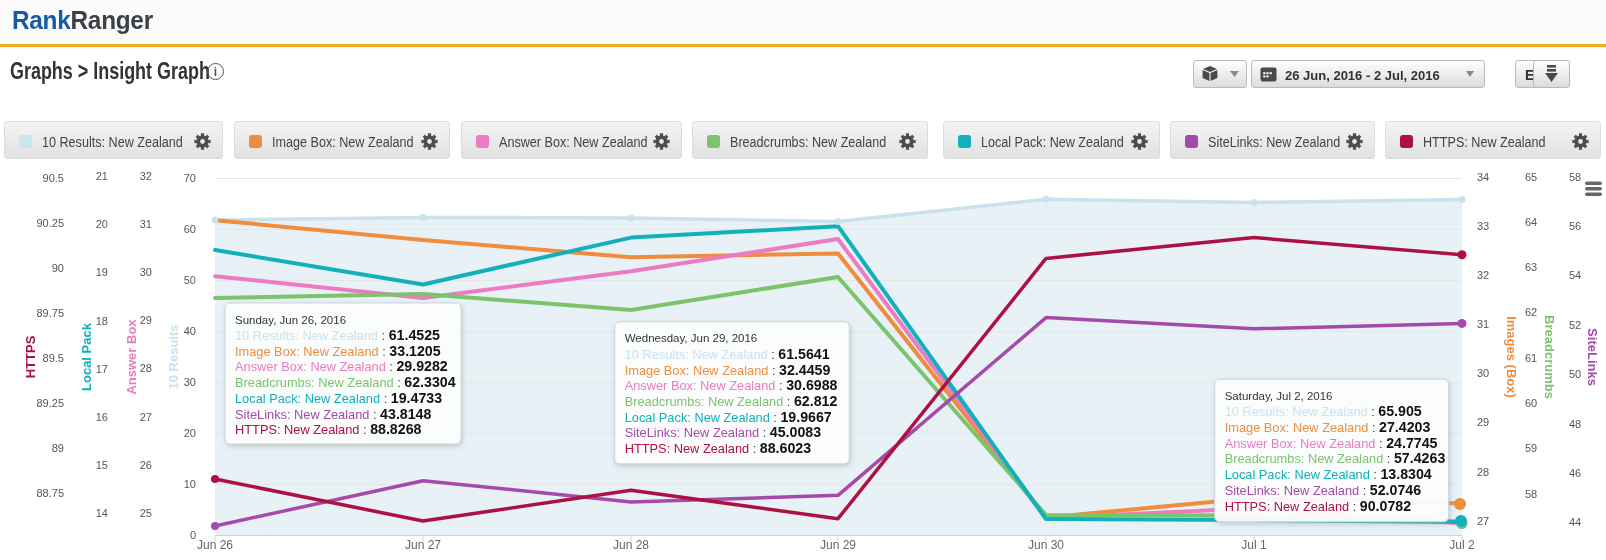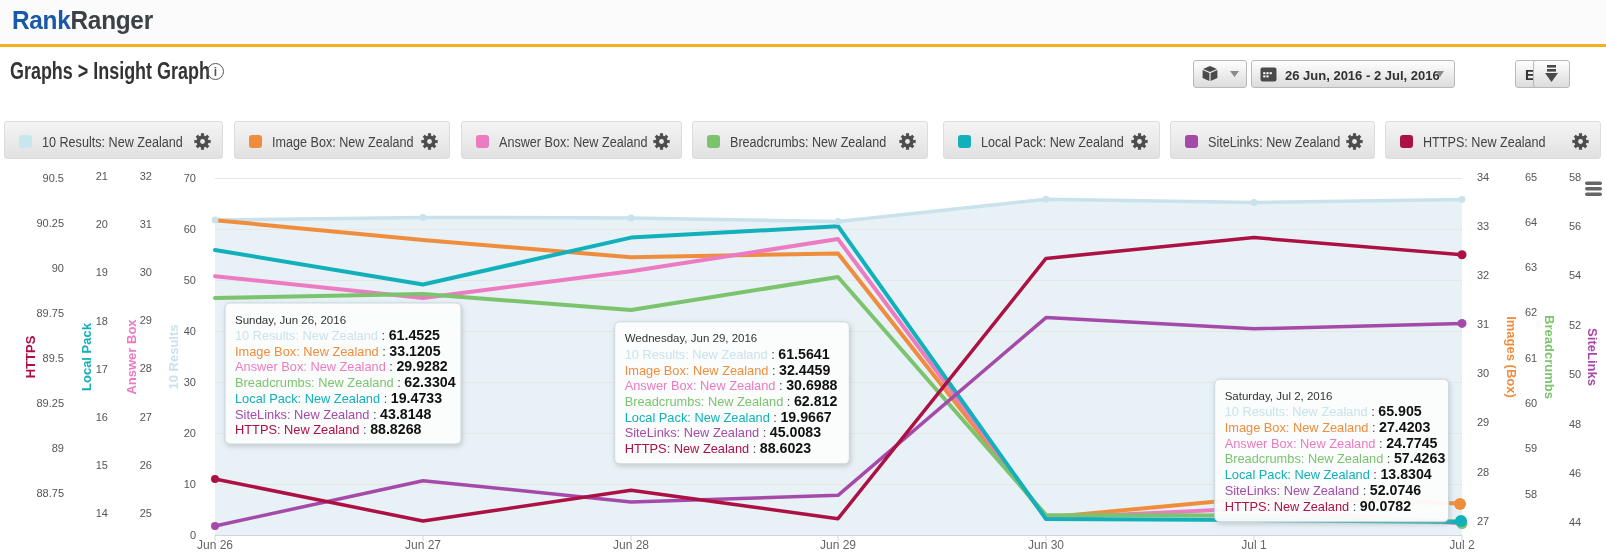--- a/index.html
+++ b/index.html
@@ -26,21 +26,21 @@
 <div class="btn" style="left:1193px;width:54px;">
  <svg width="52" height="26" viewBox="0 0 52 26" style="display:block">
   <g fill="#4a4a4a">
         <path d="M16 5 L23 8 L16 11 L9 8 Z"></path>
         <path d="M8.6 9 L15.4 12 L15.4 20 L8.6 17 Z"></path>
         <path d="M23.4 9 L16.6 12 L16.6 20 L23.4 17 Z"></path>
       </g>
   <path d="M36 10 L45 10 L40.5 16 Z" fill="#8a8a8a"></path>
  </svg>
 </div>
-<div class="btn" style="left:1251px;width:204px;">
+<div class="btn" style="left:1251px;width:234px;">
  <svg width="17" height="16" viewBox="0 0 17 16" style="position:absolute;left:8px;top:5px;">
   <rect x="0.5" y="1.5" width="16" height="14" rx="2" fill="#4a4a4a"></rect>
   <rect x="2.5" y="5.5" width="12" height="8" fill="#4a4a4a"></rect>
   <g fill="#fff">
         <rect x="3.2" y="6.2" width="2.2" height="2"></rect>
         <rect x="6.4" y="6.2" width="2.2" height="2"></rect>
         <rect x="9.6" y="6.2" width="2.2" height="2"></rect>
         <rect x="3.2" y="9.4" width="2.2" height="2"></rect>
         <rect x="6.4" y="9.4" width="2.2" height="2"></rect>
       </g>

